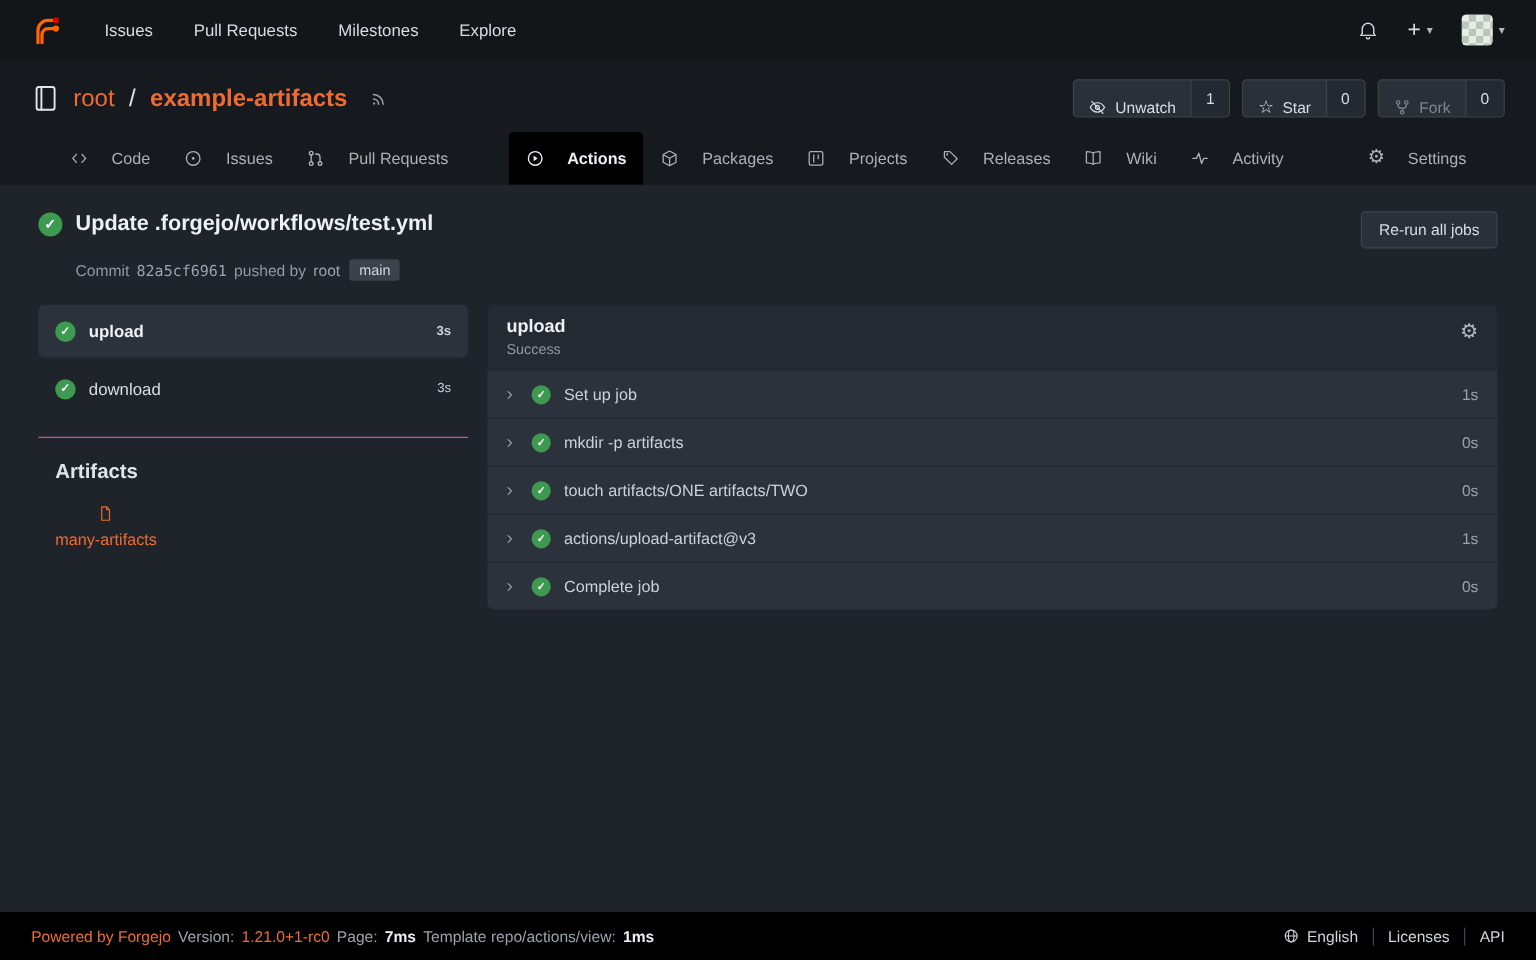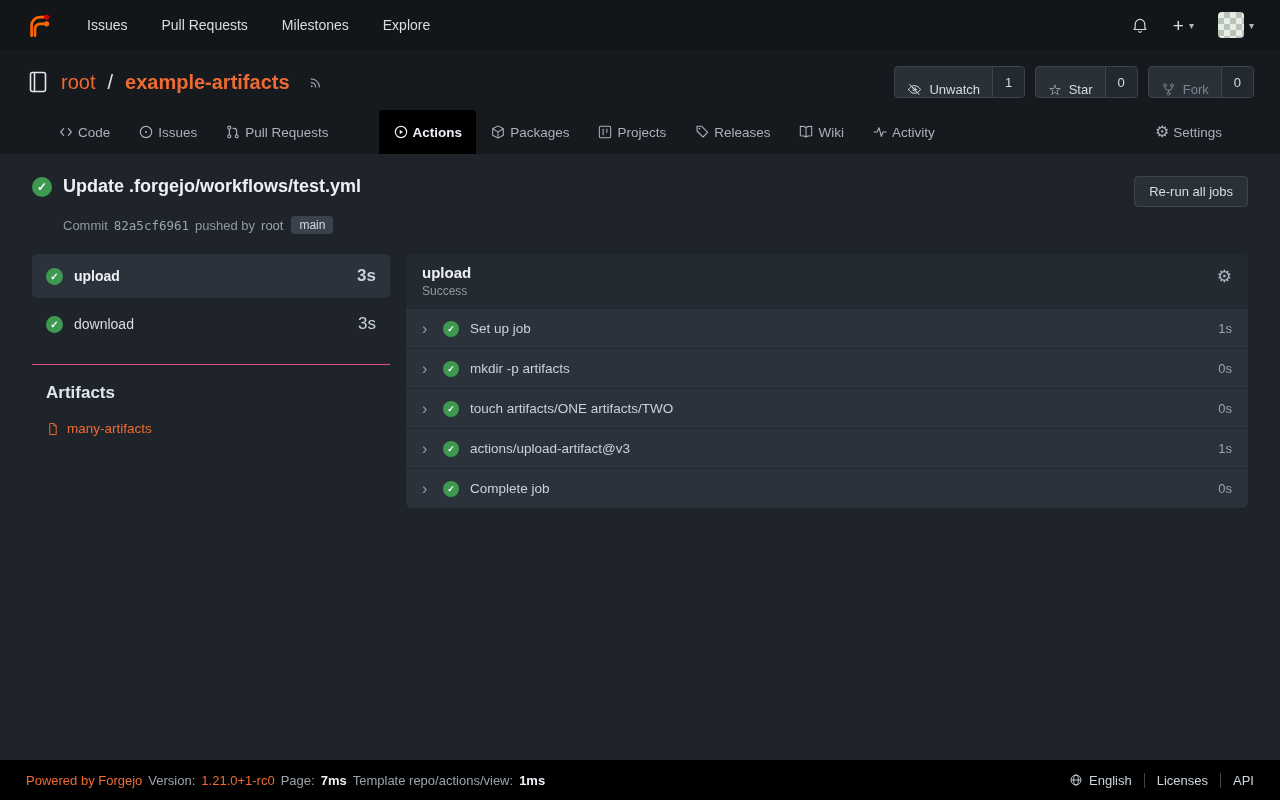--- a/index.html
+++ b/index.html
@@ -52,21 +52,21 @@
     background:#2a3038; color:#d7dde3;
   }
   .btn-main { display:flex; align-items:flex-end; gap:7px; padding:0 12px; cursor:pointer; }
   .btn-count { display:flex; align-items:center; padding:0 12px; border-left:1px solid #3d444d; background:#232930; cursor:pointer; }
   .btn-group.disabled .btn-main { color:#7c858f; }
   .star-glyph { font-size:15px; line-height:1; }
 
   
   .tabbar { display:flex; align-items:stretch; padding:0 18px; margin-top:12px; }
   .tab {
-    display:flex; align-items:center; gap:4px;
+    display:flex; align-items:center; gap:19px;
     padding:0 14px; height:44px;
     color:#a9b1ba; font-size:13.5px; cursor:pointer;
   }
   .tab.active { background:#000000; border-radius:4px 4px 0 0; color:#edf1f5; font-weight:600;margin-left:36px; }
   .tab-settings { margin-left:auto; }
   .gear-glyph { font-size:16px; line-height:1; }
 
   
   .content { flex:1; background:#1f242b; padding:22px 32px; overflow:hidden; }
   .run-head { display:flex; align-items:flex-start; }
@@ -90,25 +90,25 @@
   .branch-badge { background:#3b424b; color:#cdd9e5; border-radius:3px; padding:2px 8px; font-size:12px; margin-left:2px; cursor:pointer; }
 
   .run-body { display:flex; gap:16px; margin-top:20px; align-items:flex-start; }
   .left-col { width:358px; flex-shrink:0; }
   .job-list { display:flex; flex-direction:column; gap:4px; }
   .job-row {
     display:flex; align-items:center; gap:11px; height:44px; padding:0 14px;
     border-radius:5px; cursor:pointer; color:#d7dde3; font-size:14px;
   }
   .job-row.selected { background:#2b323b; font-weight:700; color:#edf1f5; }
-  .job-dur { margin-left:auto; font-size:17px; color:#c9d1d9; }
+  .job-dur { margin-left:auto; font-size:11px; color:#c9d1d9; }
 
   .artifacts-sec { margin-top:18px; padding:18px 0 0 14px; border-top:1px solid #ec4899; }
   .artifacts-h { font-size:17px; font-weight:600; margin:0 0 18px; color:#dfe6ec; }
-  .artifact-link { display:inline-flex; align-items:center; gap:7px; color:#ee6b33; font-size:13.5px; cursor:pointer; }
+  .artifact-link { display:inline-flex; align-items:center; gap:7px; color:#ee6b33; font-size:13.5px; cursor:pointer;flex-direction:column; }
 
   .job-card { flex:1; border-radius:6px; overflow:hidden; }
   .card-head { background:#242a32; padding:10px 16px; display:flex; align-items:flex-start; }
   .card-title { font-size:15px; font-weight:700; color:#edf1f5; }
   .card-status { font-size:12px; color:#9198a1; margin-top:3px; }
   .gear-btn { margin-left:auto; color:#aeb6bf; font-size:17px; cursor:pointer; line-height:1; margin-top:4px; }
   .steps { list-style:none; margin:0; padding:0; background:#2b323b; }
   .step {
     display:flex; align-items:center; gap:11px; height:40px; padding:0 16px;
     border-top:1px solid #232931; color:#c9d1d9; font-size:13.5px; cursor:pointer;

